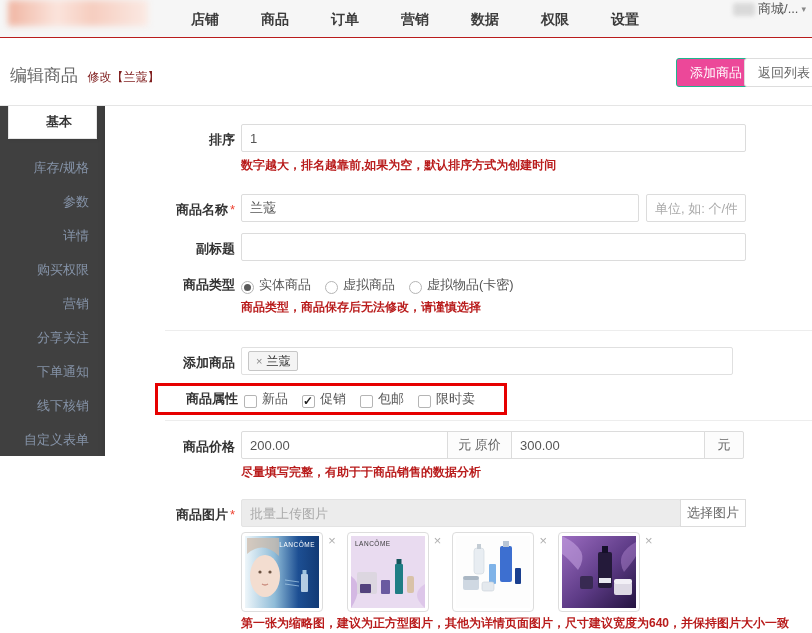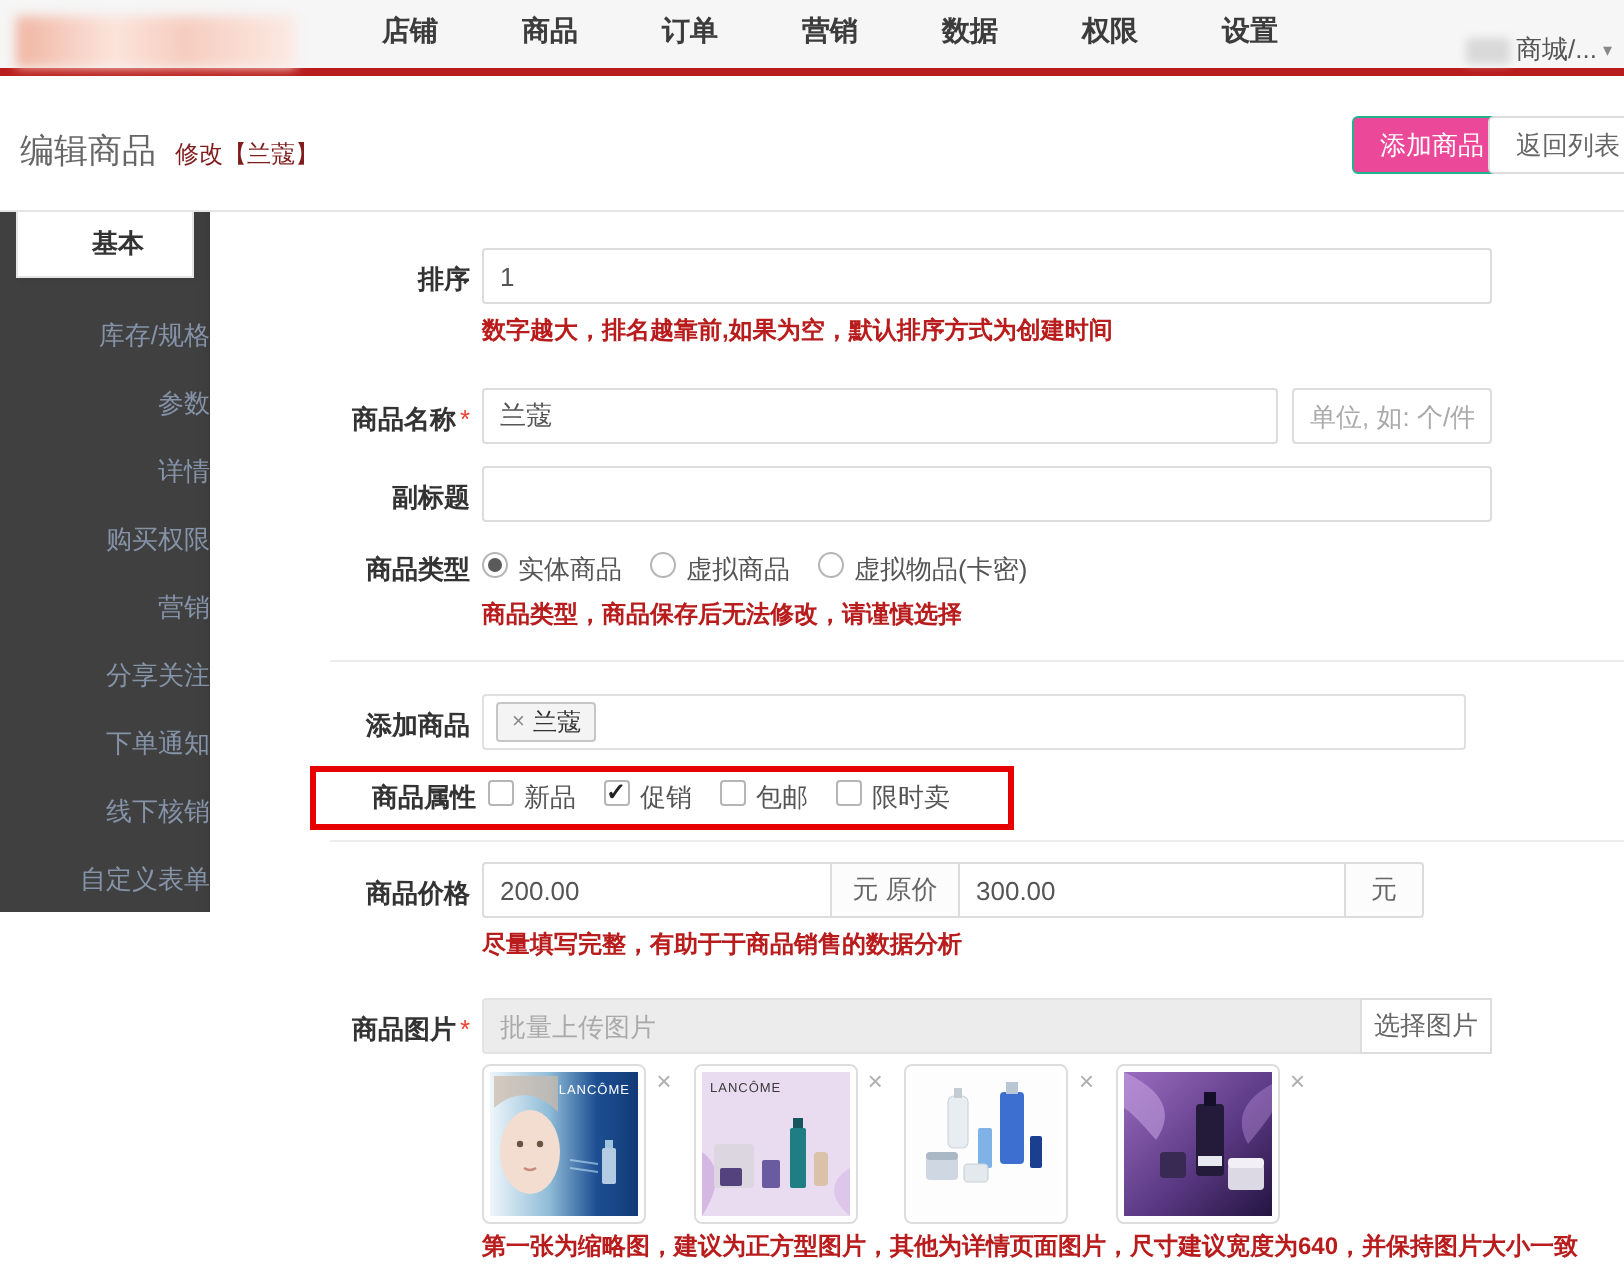--- a/index.html
+++ b/index.html
@@ -1,21 +1,21 @@
 <!DOCTYPE html>
 <html><head>
 <meta charset="utf-8">
 <style>
   * { margin:0; padding:0; box-sizing:border-box; }
   html,body { width:812px; height:633px; overflow:hidden; background:#fff;
     font-family:"Liberation Sans", sans-serif; }
 
   
-  .topbar { height:38px; background:#f6f6f6; border-bottom:4px solid #b91c1c;
-    display:flex; align-items:flex-end; }
+  .topbar { height:38px; background:#f6f6f6; border-bottom:1px solid #b91c1c;
+    display:flex; align-items:flex-start; }
   .logo-blur { width:140px; height:26px; margin-left:8px; border-radius:2px;
     background:linear-gradient(90deg,#f0b5a2,#fbe4dc 35%,#f6cdbf 60%,#fbeae4);
     filter:blur(3px); flex:none; }
   .mainnav { display:flex; margin-left:22px; }
   .mainnav span { padding:0 21px; font-size:14px; font-weight:bold; color:#3c3c3c;
     cursor:pointer; line-height:38px; }
   .account { margin-left:auto; margin-right:6px; display:flex; align-items:center;
     font-size:13px; color:#555; cursor:pointer; }
   .acct-blur { width:22px; height:13px; background:#d9d9d9; filter:blur(2px);
     margin-right:3px; border-radius:2px; }
@@ -31,21 +31,21 @@
   .btn-green { background:#ec4899; color:#fff; border:1px solid #1eb58d;
     position:absolute; right:56px; top:20px; }
   .btn-plain { background:#fff; color:#666; border:1px solid #ddd;
     position:absolute; right:-12px; top:20px; }
   .hdivider { border-top:1px solid #e5e5e5; }
 
   
   .content { position:relative; }
   .sidebar { position:absolute; left:0; top:0; width:105px; height:350px;
     box-shadow:inset -7px 0 7px -7px rgba(0,0,0,0.16); background:#404040; }
-  .side-item { height:34px; line-height:34px; text-align:right; 
+  .side-item { height:34px; line-height:34px; text-align:right; padding-right:16px;
     font-size:13px; color:#8593a8; cursor:pointer; white-space:nowrap; }
   .side-item.active { margin:0 8px; height:33px; line-height:32px; background:#fff;
     border:1px solid #e6e6e6; border-top:none; color:#333; font-weight:bold;
     padding-right:24px; position:relative; z-index:2; box-shadow:2px 2px 3px rgba(0,0,0,0.05); }
   .side-gap { height:12px; }
 
   .form { margin-left:165px; padding-top:18px; }
   .frow { display:flex; align-items:flex-start; }
   .flabel { width:70px; flex:none; text-align:right; font-size:13px; color:#333;
     font-weight:bold; padding-top:7px; }
@@ -53,21 +53,21 @@
   .fctrl { margin-left:6px; }
   .tinput { height:28px; border:1px solid #dcdcdc; border-radius:2px; padding:0 8px;
     font-size:13px; color:#555; background:#fff; outline:none;
     font-family:"Liberation Sans", sans-serif; }
   .tinput::placeholder { color:#aaa; }
   .help { font-size:12px; color:#b91c1c; margin-top:5px; line-height:17px;font-weight:bold; }
   .sec-divider { border-top:1px solid #ededed; }
 
   
   .optline { display:flex; align-items:center; padding-top:7px; }
-  .optline label { display:flex; align-items:flex-start; font-size:13px; color:#555;
+  .optline label { display:flex; align-items:flex-end; font-size:13px; color:#555;
     margin-right:14px; cursor:pointer; }
   input[type=radio], input[type=checkbox] { appearance:none; -webkit-appearance:none;
     width:13px; height:13px; border:1px solid #b5b5b5; background:#fff;
     margin:0 5px 0 0; position:relative; cursor:pointer; }
   input[type=radio] { border-radius:50%; }
   input[type=checkbox] { border-radius:2px; }
   input[type=radio]:checked::after { content:""; position:absolute; left:2px; top:2px;
     width:7px; height:7px; border-radius:50%; background:#5a5a5a; }
   input[type=checkbox]:checked::after { content:"✓"; position:absolute; left:0px;
     top:-2px; font-size:12px; font-weight:bold; color:#222; }
@@ -236,21 +236,21 @@
         </label>
       </div>
     </div>
 
     <div class="sec-divider" style="margin-top:5px"></div>
 
     <div class="frow" style="margin-top:10px">
       <div class="flabel">商品价格</div>
       <div class="fctrl">
         <div class="pgroup">
-          <input class="tinput" style="width: 175px; border-radius: 2px 0px 0px 2px;" value="200.00">
+          <input class="tinput" style="width: 207px; border-radius: 2px 0px 0px 2px;" value="200.00">
           <span class="addon" style="width:65px">元 原价</span>
           <input class="tinput" style="width: 194px; border-radius: 0px; margin-left: -1px;" value="300.00">
           <span class="addon" style="width:40px; border-radius:0 2px 2px 0">元</span>
         </div>
         <div class="help">尽量填写完整，有助于于商品销售的数据分析</div>
       </div>
     </div>
 
     <div class="frow" style="margin-top:18px">
       <div class="flabel">

